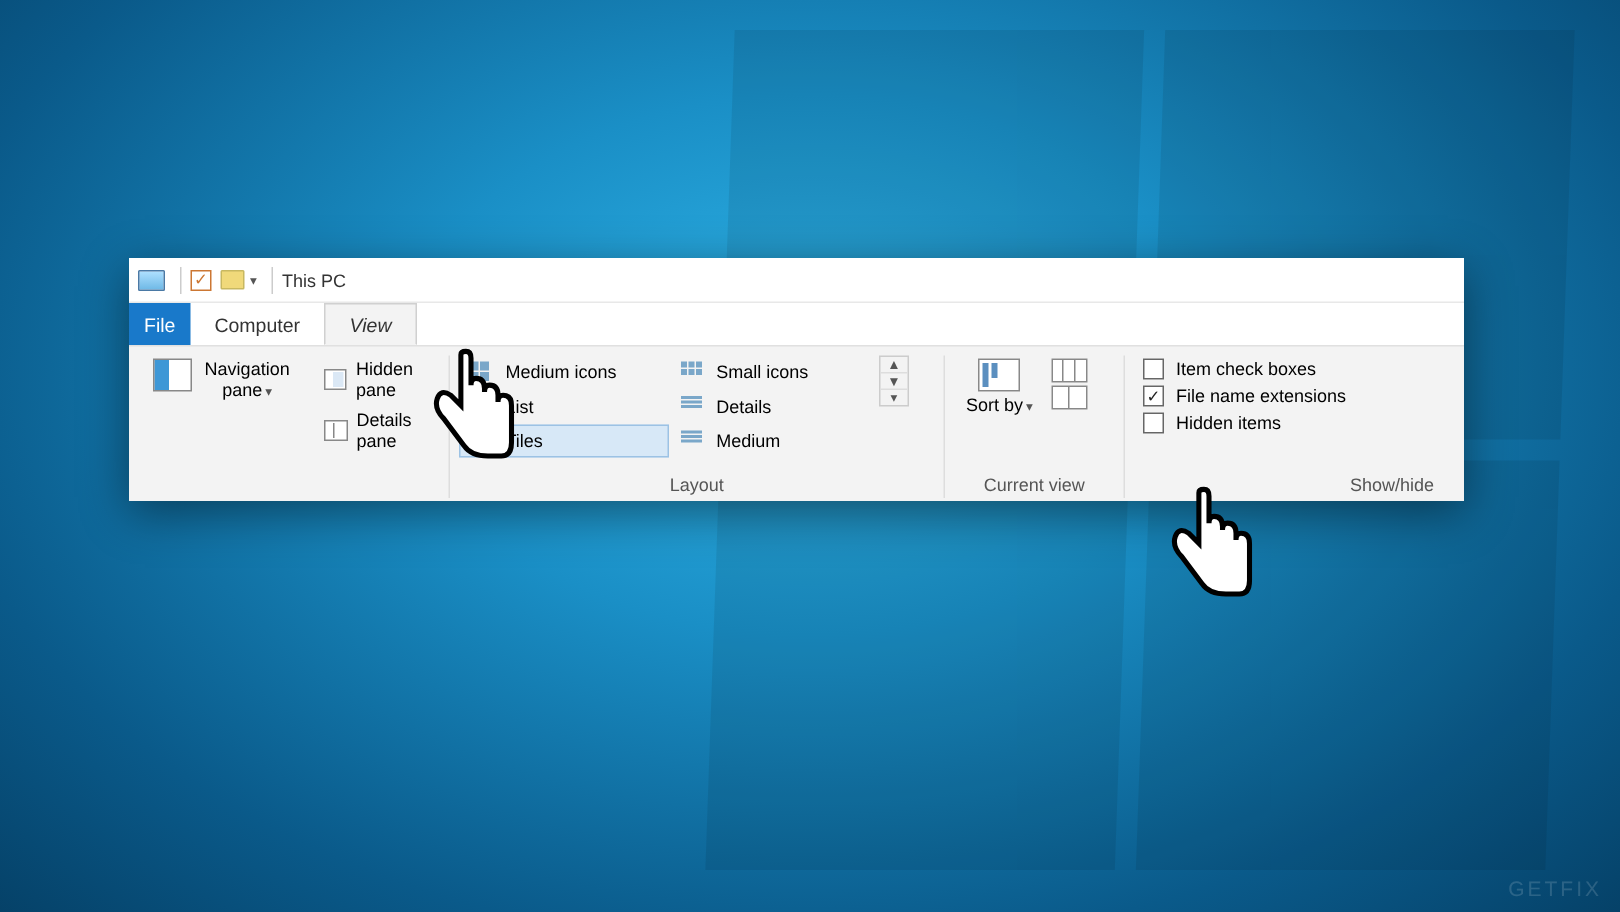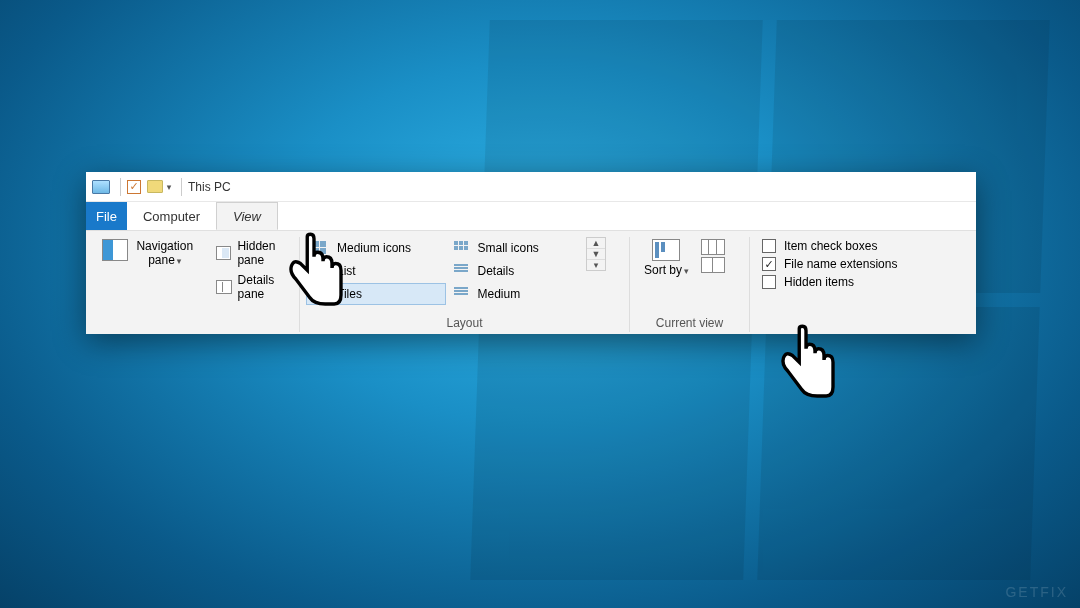--- a/index.html
+++ b/index.html
@@ -354,20 +354,21 @@
           <div class="chk-row">
             <span class="chk-box checked"></span>
             <span>File name extensions</span>
           </div>
           <div class="chk-row">
             <span class="chk-box"></span>
             <span>Hidden items</span>
           </div>
         </div>
       </div>
+      <div class="group-label" style="text-align:right;padding-right:10px">Show/hide</div>
     </div>
 
   </div>
 </div>
 
 <div class="cursor-hand cursor1">
   <svg viewBox="0 0 60 80">
       <path d="M24 4 L24 34 L18 28 Q12 24 10 30 Q8 36 14 42 L26 58 Q30 64 40 64 L48 64 Q54 64 54 56 L54 34 Q54 28 49 28 Q46 28 46 32 L46 28 Q46 22 41 22 Q38 22 38 26 L38 24 Q38 18 33 18 Q30 18 30 22 L30 6 Q30 2 27 2 Q24 2 24 4 Z" fill="#fff" stroke="#000" stroke-width="3"></path>
     </svg>
 </div>

